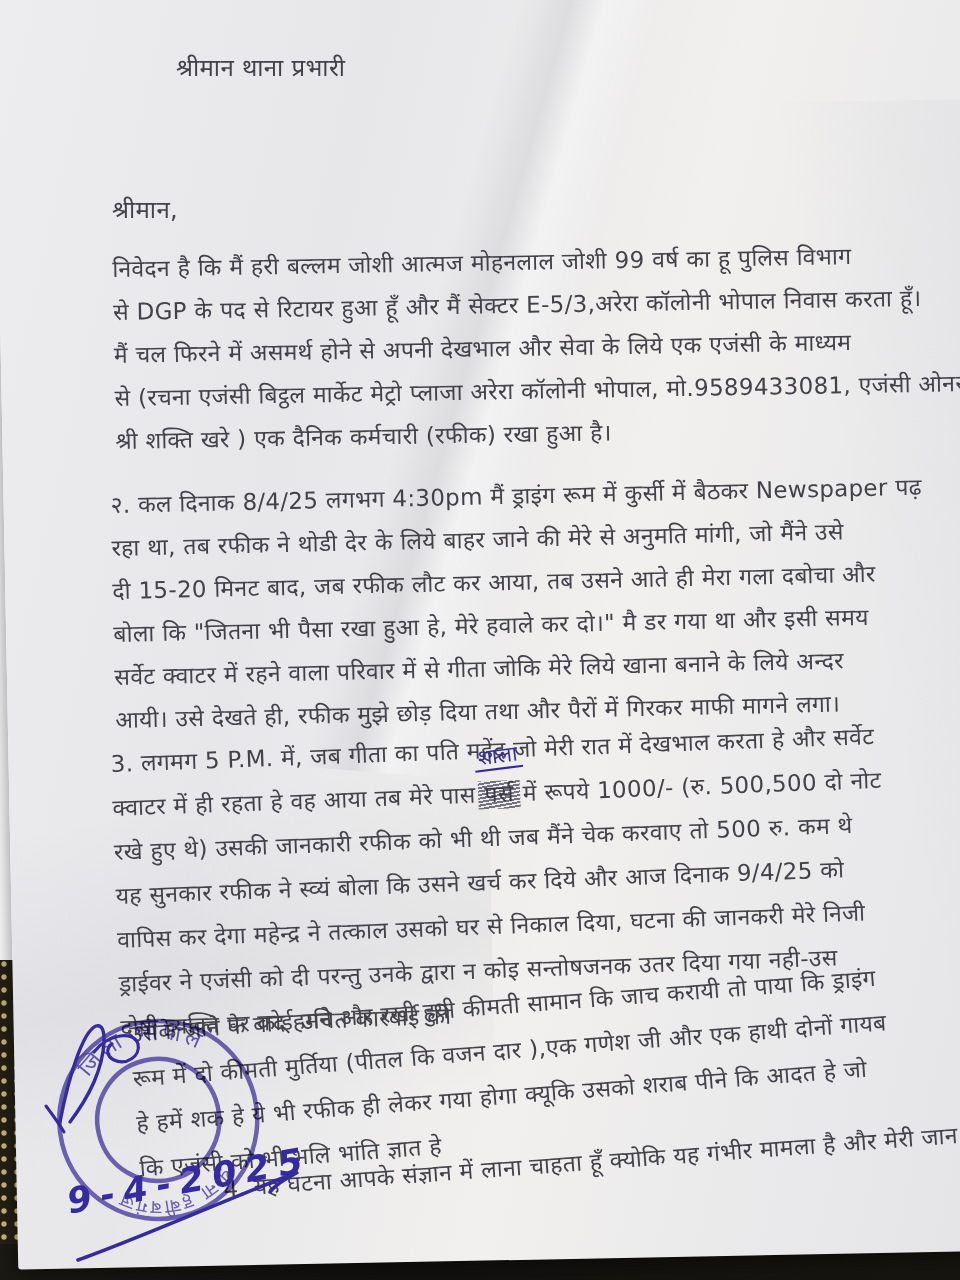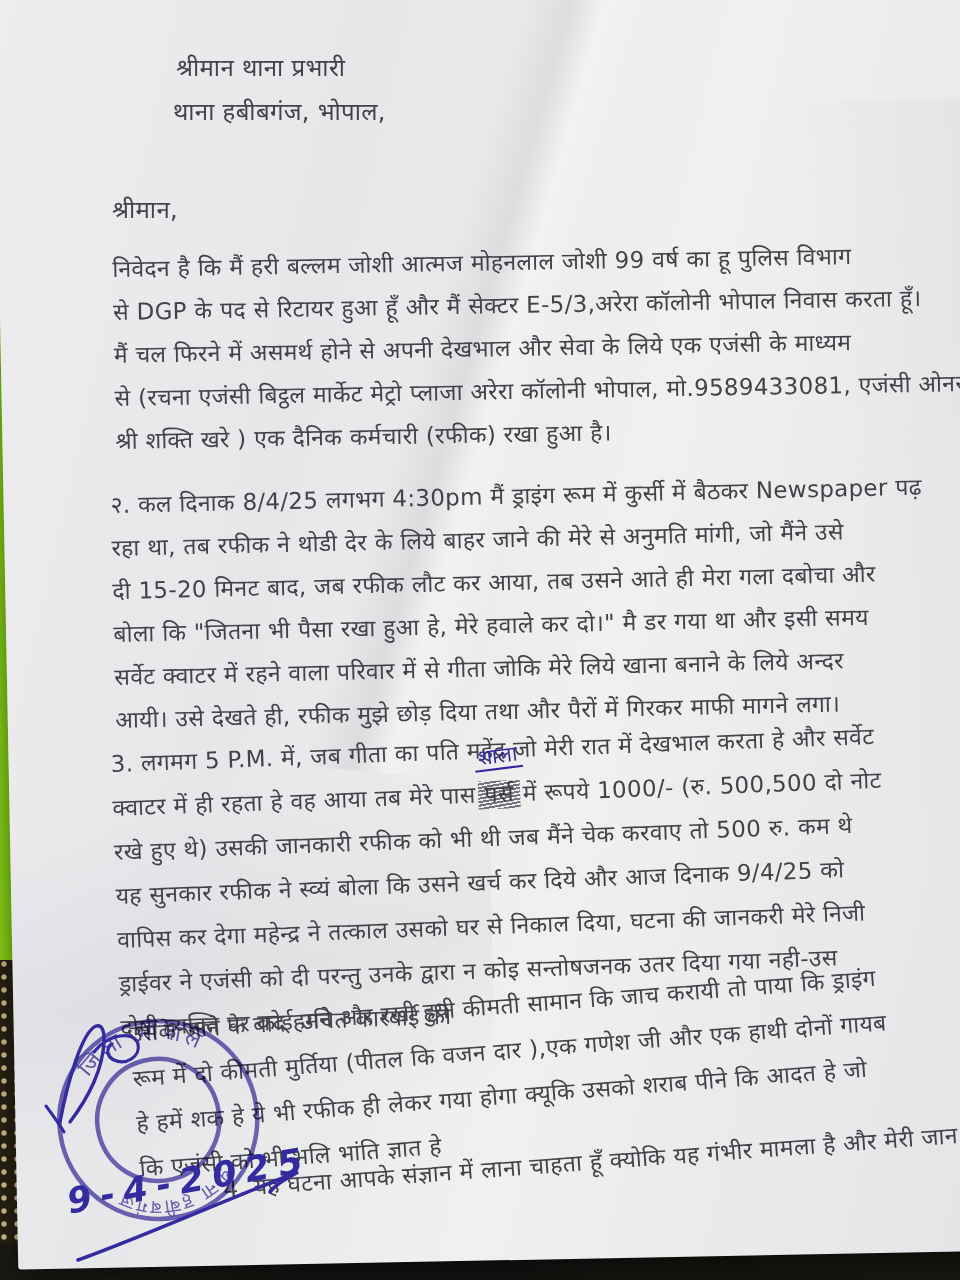--- a/index.html
+++ b/index.html
@@ -1,17 +1,17 @@
 <!DOCTYPE html>
 <html><head>
 <meta charset="utf-8">
 <style>
   html,body{margin:0;padding:0;background:#0e0d0a;}
   .scene{position:relative;width:960px;height:1280px;overflow:hidden;
-         background:#84cc16;font-family:"DejaVu Sans","Liberation Sans",sans-serif;}
+         background:#ffffff;font-family:"DejaVu Sans","Liberation Sans",sans-serif;}
   
   .bg-texture{position:absolute;left:0;top:960px;width:90px;height:320px;
       background-color:#2320142;
       background-color:#262013;
       background-image:radial-gradient(circle at 4px 4px,#c9b584 2.2px,rgba(0,0,0,0) 3.2px);
       background-size:13px 13px;}
   .bg-strip{position:absolute;left:0;top:1244px;width:960px;height:36px;
       background:linear-gradient(90deg,#1b1913,#121110 40%,#17150f);}
   
   .paper{position:absolute;left:6px;top:-12px;width:1008px;height:1272px;
@@ -62,21 +62,20 @@
   <div class="bg-texture"></div>
   <div class="bg-strip"></div>
 
   <div class="paper">
     <div class="crease1"></div>
     <div class="crease2"></div>
     <div class="crease3"></div>
   </div>
 
   <div class="txt hdr" style="left:176px;top:46px;">श्रीमान थाना प्रभारी</div>
-  <div class="txt hdr" style="left:173px;top:90px;">थाना हबीबगंज, भोपाल,</div>
   <div class="txt hdr" style="left:112px;top:188px;">श्रीमान,</div>
 
   <div class="txt p1">
     <div class="line">निवेदन है कि मैं हरी बल्लम जोशी आत्मज मोहनलाल जोशी 99 वर्ष का हू पुलिस विभाग</div>
     <div class="line">से DGP के पद से रिटायर हुआ हूँ और मैं सेक्टर E-5/3,अरेरा कॉलोनी भोपाल  निवास करता हूँ।</div>
     <div class="line">मैं चल फिरने में असमर्थ होने से अपनी देखभाल और सेवा के लिये एक एजंसी के माध्यम</div>
     <div class="line">से  (रचना एजंसी बिट्ठल मार्केट मेट्रो प्लाजा अरेरा कॉलोनी भोपाल, मो.9589433081, एजंसी ओनर –</div>
     <div class="line">श्री शक्ति खरे ) एक दैनिक कर्मचारी (रफीक) रखा हुआ है।</div>
   </div>
 

